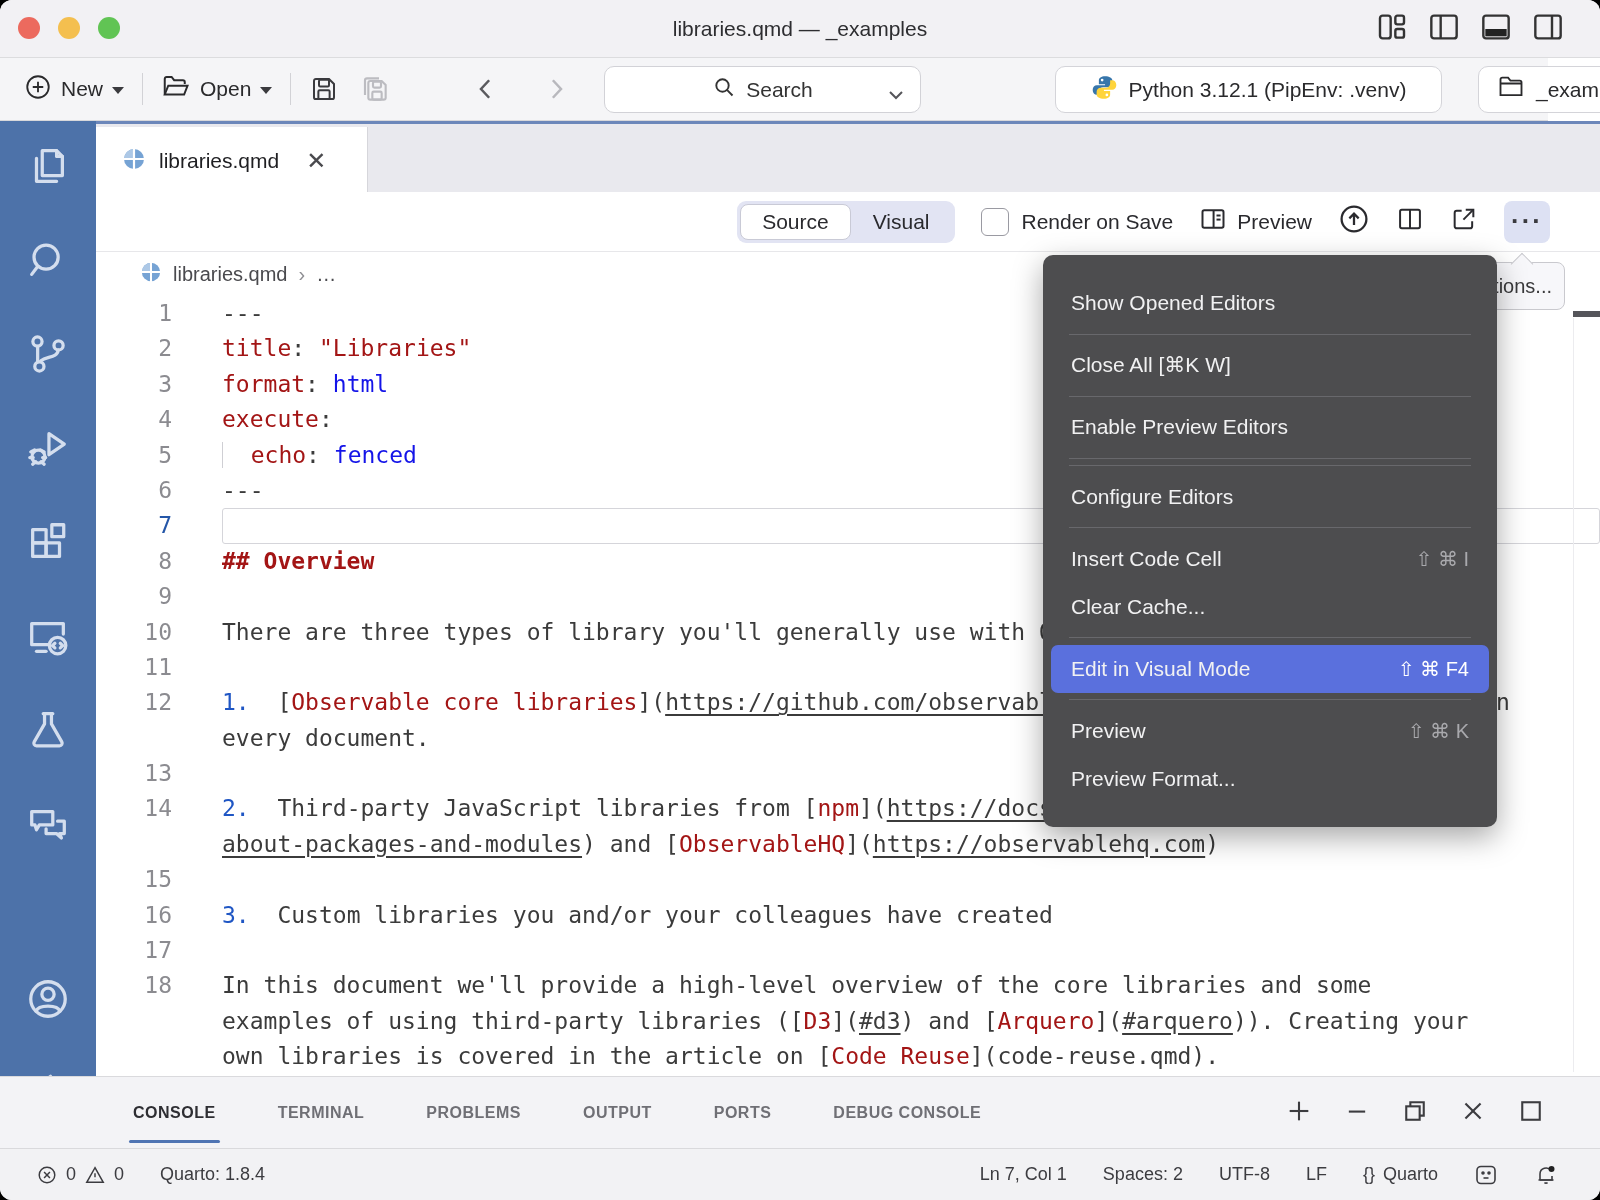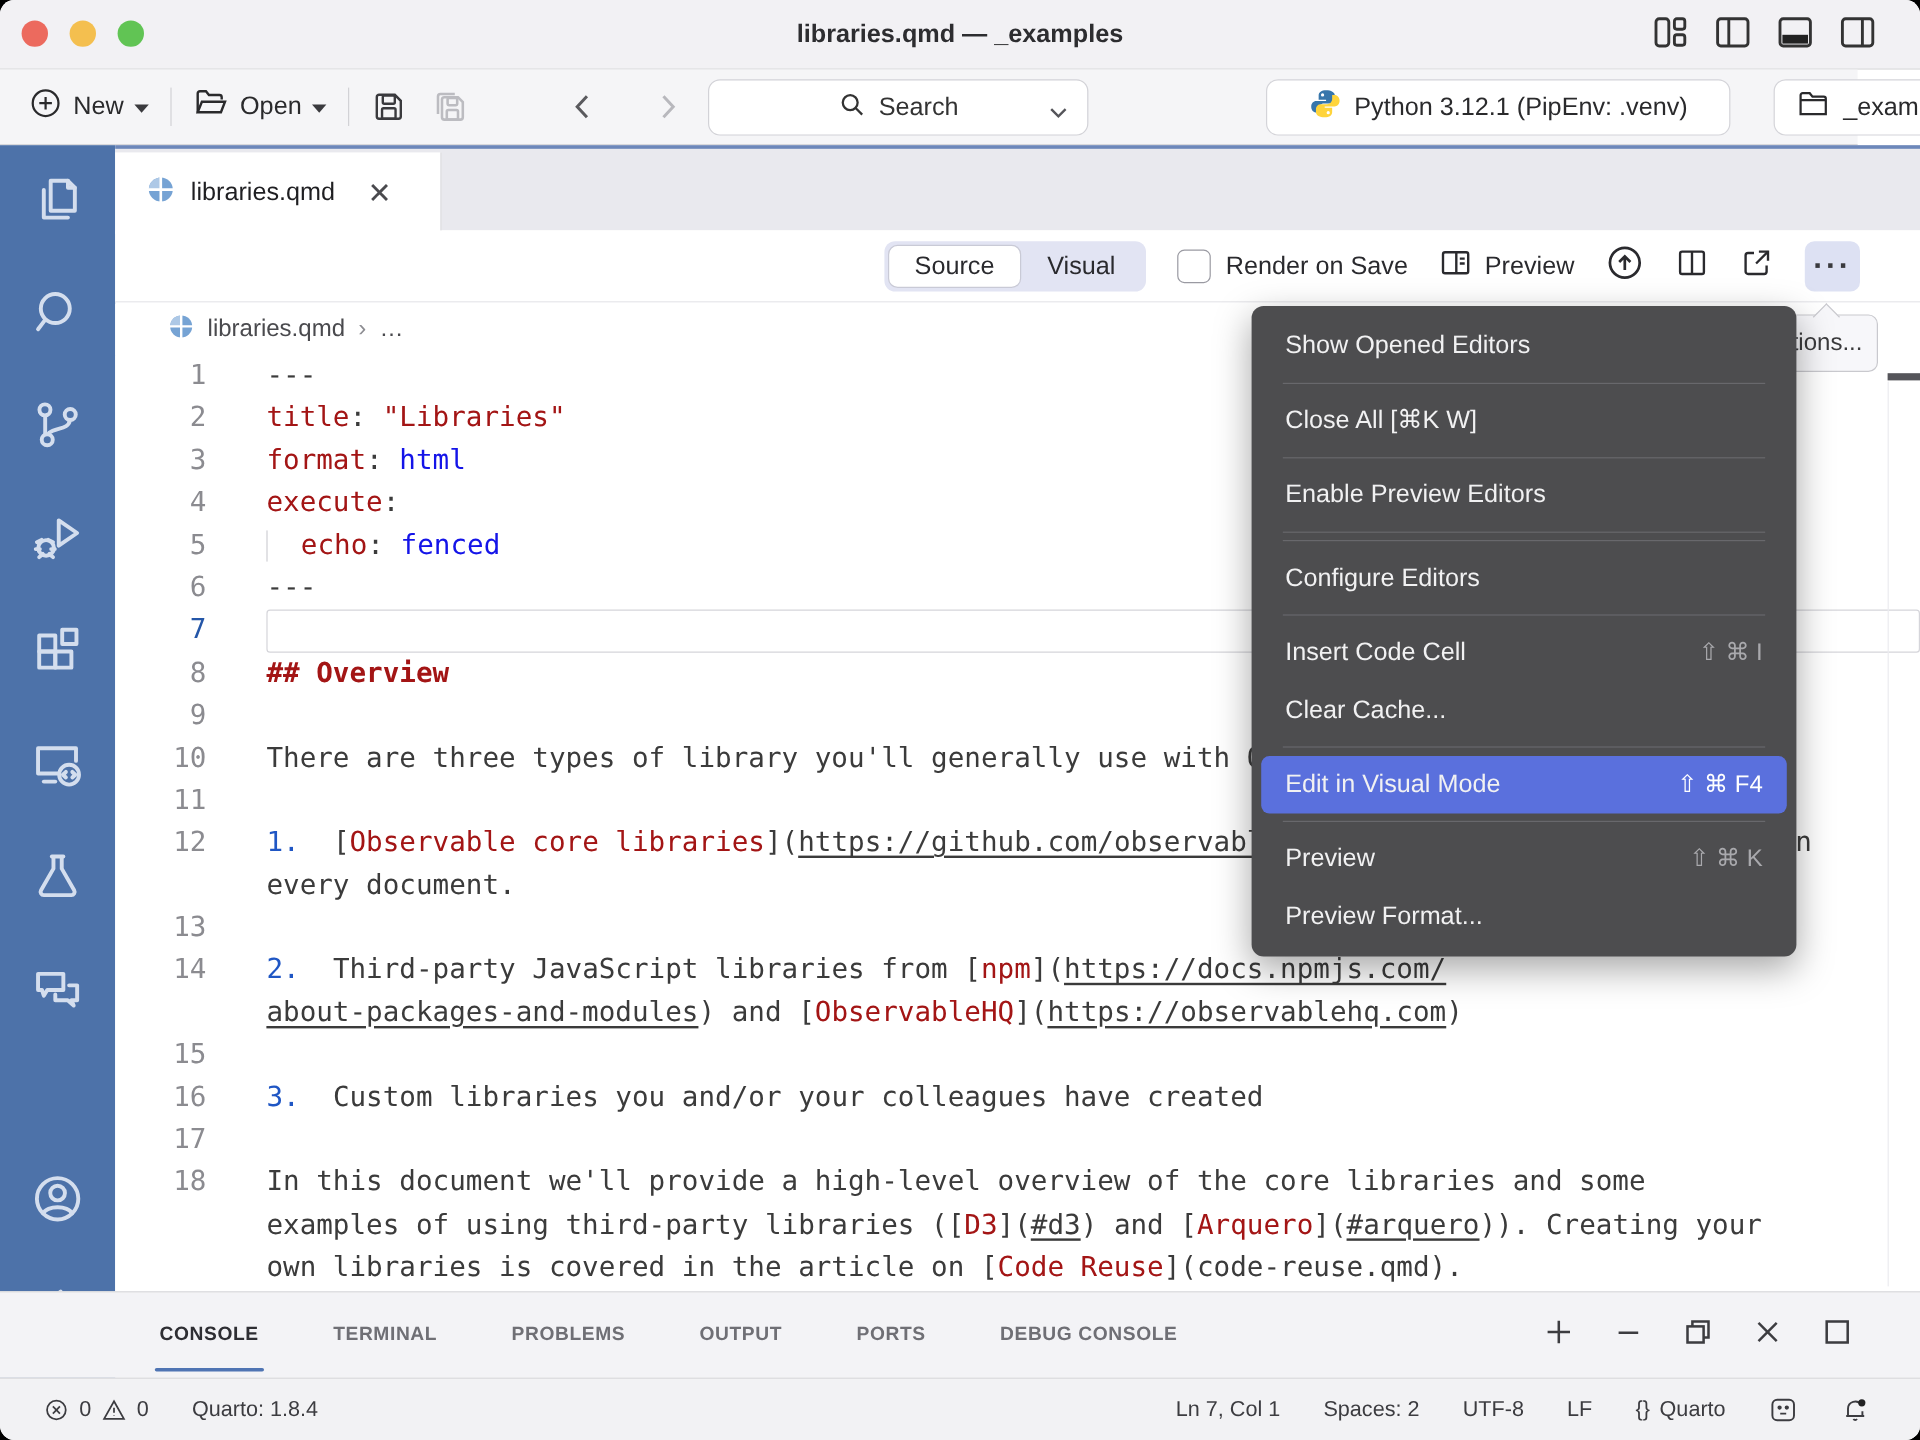--- a/index.html
+++ b/index.html
@@ -4,31 +4,31 @@
 <style>
   html,body{margin:0;padding:0;background:#000;}
   body{width:1600px;height:1200px;position:relative;font-family:"Liberation Sans","DejaVu Sans",sans-serif;-webkit-font-smoothing:antialiased;}
   .window{position:absolute;inset:0;border-radius:12px;overflow:hidden;background:#fff;}
 
   
   .titlebar{position:absolute;left:0;top:0;width:1600px;height:57px;background:#f2f1f4;border-bottom:1px solid #dcdcde;}
   .traffic{position:absolute;top:17px;left:18px;display:flex;gap:18px;}
   .tl{width:22px;height:22px;border-radius:50%;}
   .tl.red{background:#ec6a5e;}.tl.yellow{background:#f4bf4f;}.tl.green{background:#61c454;}
-  .wtitle{position:absolute;left:0;right:0;top:0;height:57px;display:flex;align-items:center;justify-content:center;font-size:21px;font-weight:700;color:#2d2d30;}
+  .wtitle{position:absolute;left:0;right:0;top:0;height:57px;display:flex;align-items:center;justify-content:center;font-size:21px;font-weight:400;color:#2d2d30;}
   .winicons{position:absolute;right:36px;top:11px;display:flex;gap:20px;align-items:center;}
   .winicons svg{display:block;}
 
   
   .toolbar{position:absolute;left:0;top:58px;width:1548px;height:62px;background:#f5f5f7;border-bottom:1px solid #d8d8db;display:flex;align-items:center;}
   .tbtn{display:flex;align-items:center;gap:9px;font-size:21px;color:#2a2a2c;padding:0 10px;}
   .tsep{width:1px;height:32px;background:#d2d2d6;margin:0 8px;}
   .caret-down{width:0;height:0;border-left:6px solid transparent;border-right:6px solid transparent;border-top:7px solid #3a3a3e;margin-top:2px;}
   .iconbtn{padding:0 10px;display:flex;align-items:center;}
-  .searchbox{position:absolute;left:590px;top:8px;width:315px;height:45px;background:#fff;border:1px solid #d2d2d7;border-radius:10px;display:flex;align-items:center;justify-content:center;gap:10px;font-size:21px;color:#333;}
+  .searchbox{position:absolute;left:604px;top:8px;width:315px;height:45px;background:#fff;border:1px solid #d2d2d7;border-radius:10px;display:flex;align-items:center;justify-content:center;gap:10px;font-size:21px;color:#333;}
   .searchbox .chev{position:absolute;right:14px;top:16px;}
   .interpreter{position:absolute;left:1055px;top:8px;width:385px;height:45px;background:#fff;border:1px solid #d4d4d9;border-radius:10px;display:flex;align-items:center;justify-content:center;gap:11px;font-size:21px;color:#2a2a2c;}
   .workspacebtn{position:absolute;left:1478px;top:8px;width:160px;height:45px;background:#fff;border:1px solid #d4d4d9;border-radius:10px;display:flex;align-items:center;gap:11px;font-size:21px;color:#2a2a2c;padding-left:18px;overflow:hidden;white-space:nowrap;}
 
   
   .activitybar{position:absolute;left:0;top:121px;width:96px;height:1027px;background:#4d72a9;display:flex;flex-direction:column;align-items:center;}
   .aicon{width:96px;height:94px;display:flex;align-items:center;justify-content:center;}
   .aspacer{flex:1;}
   .aicon svg{stroke:#d4deee;fill:none;stroke-width:1.7;stroke-linecap:round;stroke-linejoin:round;}
 
@@ -64,21 +64,21 @@
   .h{color:#a31515;font-weight:bold}
   .g{border-left:1px solid #cfcfd4}
   .scrollline{position:absolute;left:1477px;top:22px;width:1px;height:754px;background:#ececef;}
   .ruler-mark{position:absolute;left:1477px;top:15px;width:27px;height:6px;background:#55555a;}
 
   
   .tooltip{position:absolute;left:1404px;top:262px;width:161px;height:48px;background:#f7f7fa;border:1px solid #c9c9ce;border-radius:8px;z-index:5;display:flex;align-items:center;justify-content:flex-end;padding-right:12px;font-size:20px;color:#3a3a3c;overflow:hidden;white-space:nowrap;box-sizing:border-box;}
   .tooltip-caret{position:absolute;left:1514px;top:256px;width:15px;height:15px;background:#f7f7fa;border-left:1px solid #c9c9ce;border-top:1px solid #c9c9ce;transform:rotate(45deg);z-index:6;}
 
   
-  .ctxmenu{position:absolute;left:1043px;top:255px;width:454px;background:#4d4d4f;border-radius:10px;box-shadow:0 10px 30px rgba(0,0,0,.35);z-index:10;padding:9px 0;}
+  .ctxmenu{position:absolute;left:1043px;top:255px;width:454px;background:#4d4d4f;border-radius:10px;box-shadow:0 10px 30px rgba(0,0,0,.35);z-index:10;padding:24px 0;}
   .ctxmenu ul{list-style:none;margin:0;padding:0;}
   .mitem{height:48px;display:flex;align-items:center;justify-content:space-between;padding:0 28px;font-size:21px;color:#f1f1f2;box-sizing:border-box;}
   .mitem .mshort{color:#a9a9ad;font-size:20px;}
   .mitem.hl{background:#5a70dd;border-radius:7px;margin:0 8px;padding:0 20px;}
   .mitem.hl .mshort{color:#fff;}
   .msep{height:1px;background:#68686c;margin:6.5px 26px;}
 
   
   .panelbar{position:absolute;left:0px;top:1076px;width:1600px;height:72px;background:#f3f3f6;border-top:1px solid #dadadd;box-sizing:border-box;}
   .ptabs{position:absolute;left:133px;top:0;height:71px;display:flex;gap:62px;align-items:center;font-weight:bold;}

